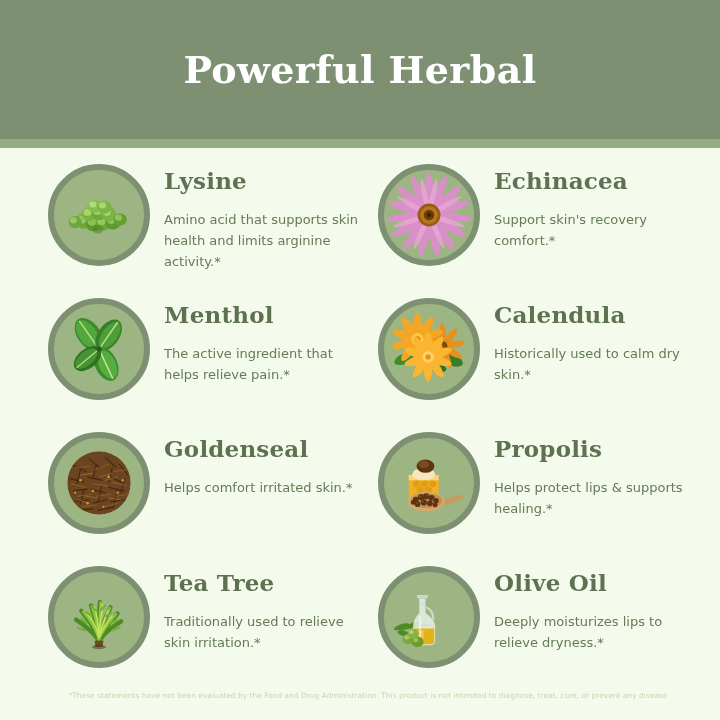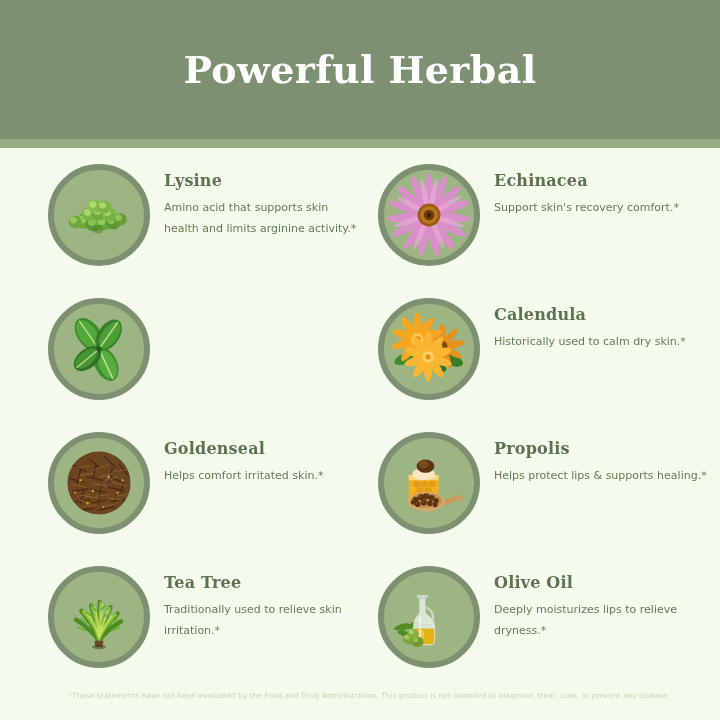--- a/index.html
+++ b/index.html
@@ -60,30 +60,30 @@
   }
   .badge .art {
     position:absolute; left:0; top:0; width:100%; height:100%;
   }
 
   .copy { margin-left:14px; padding-top:10px; }
   .copy-title {
     color:#5E7150;
     font-family:"DejaVu Serif", serif;
     font-weight:bold;
-    font-size:16px;
+    font-size:23px;
     line-height:25px;
     letter-spacing:0.2px;
   }
   .copy-desc {
     color:#667A58;
     font-family:"DejaVu Sans", sans-serif;
-    font-size:11px;
+    font-size:13px;
     line-height:21px;
-    margin-top:4px;
+    margin-top:16px;
     max-width:220px;
   }
   .item.right .copy-desc { max-width:215px; }
 
   
   .footer {
     position:absolute; left:8px; top:690px; width:720px;
     text-align:center;
   }
   .footer-text {
@@ -206,20 +206,24 @@
               <path d="M0,-2 L0,-37" stroke="#C6E598" stroke-width="1.6"></path>
             </g>
             <g transform="rotate(-130)">
               <ellipse cx="0" cy="-17" rx="11" ry="18" fill="#2F7322"></ellipse>
               <ellipse cx="1" cy="-18" rx="8" ry="15" fill="#469433"></ellipse>
               <path d="M0,-2 L0,-33" stroke="#B5DB80" stroke-width="1.5"></path>
             </g>
             <circle r="3" fill="#25601A"></circle>
           </g>
         </svg>
+      </div>
+      <div class="copy">
+        <div class="copy-title">Menthol</div>
+        <div class="copy-desc">The active ingredient that helps relieve pain.*</div>
       </div>
     </div>
 
     <div class="item right">
       <div class="badge">
         <svg class="art" viewBox="0 0 102 102">
           <g>
             <ellipse cx="24" cy="62" rx="13" ry="6" fill="#3E8B2E" transform="rotate(-20 24 62)"></ellipse>
             <ellipse cx="78" cy="64" rx="12" ry="6" fill="#367F27" transform="rotate(20 78 64)"></ellipse>
             <ellipse cx="60" cy="72" rx="11" ry="5" fill="#2F7322" transform="rotate(12 60 72)"></ellipse>

